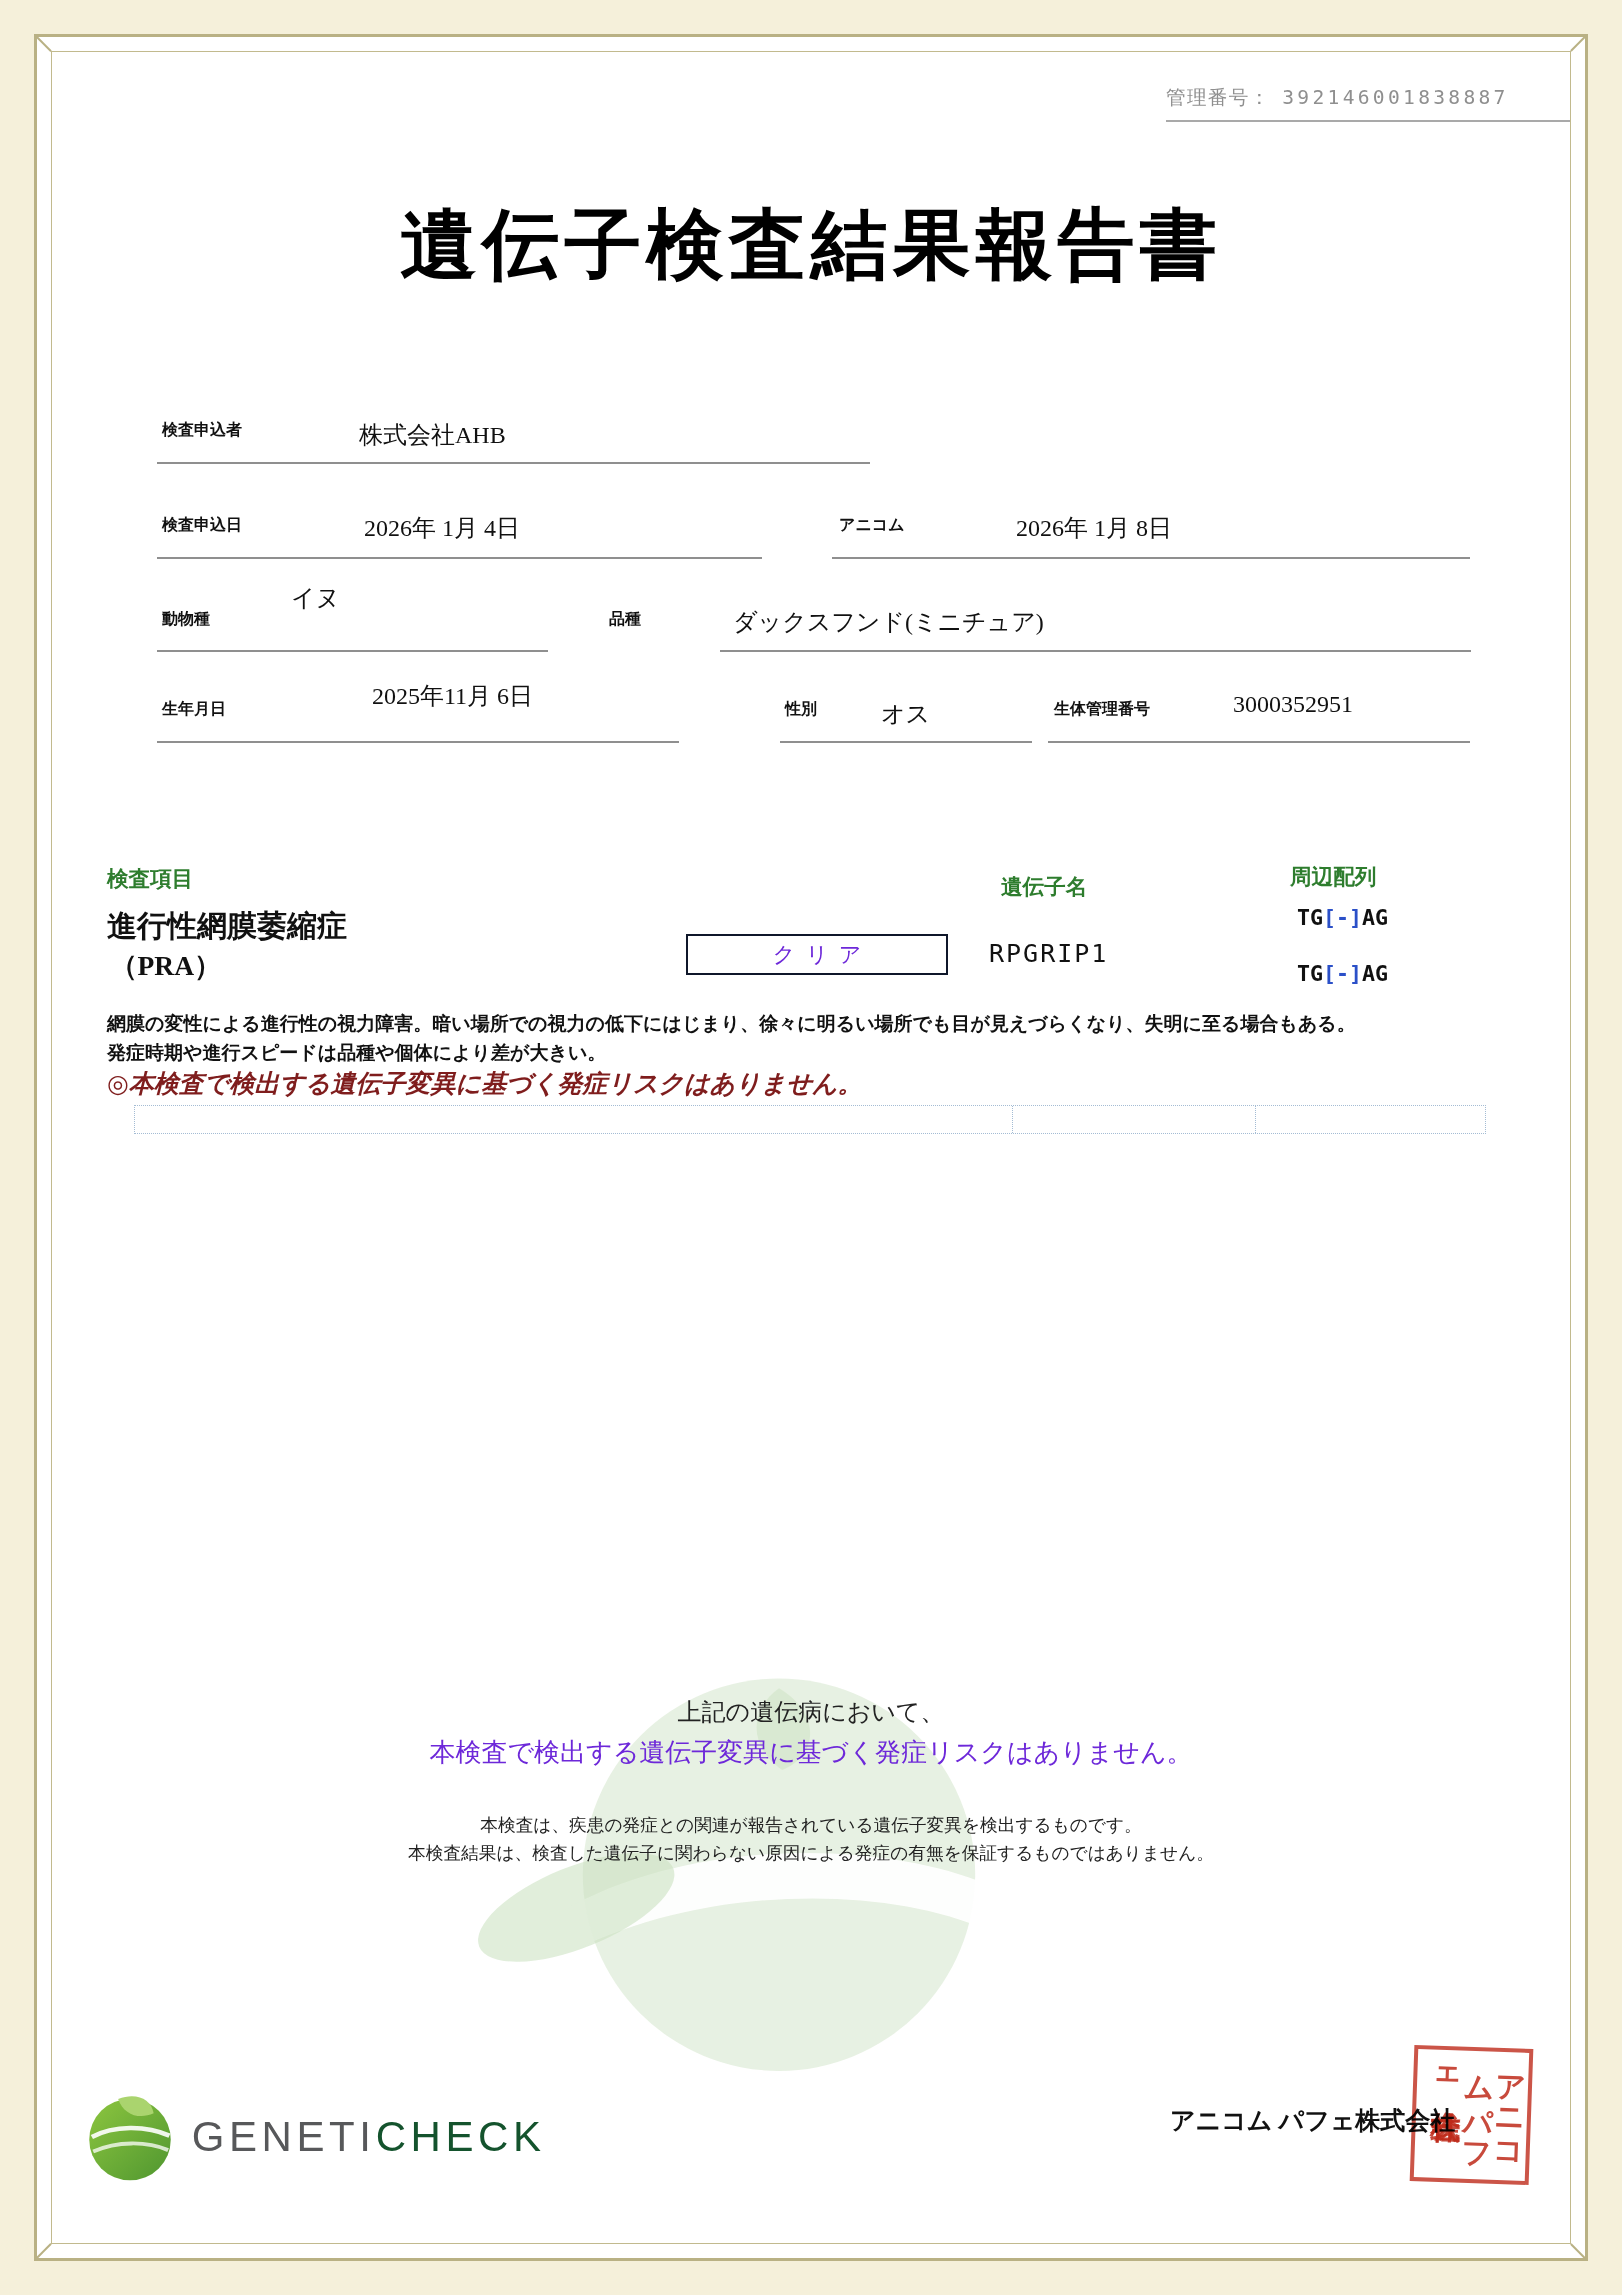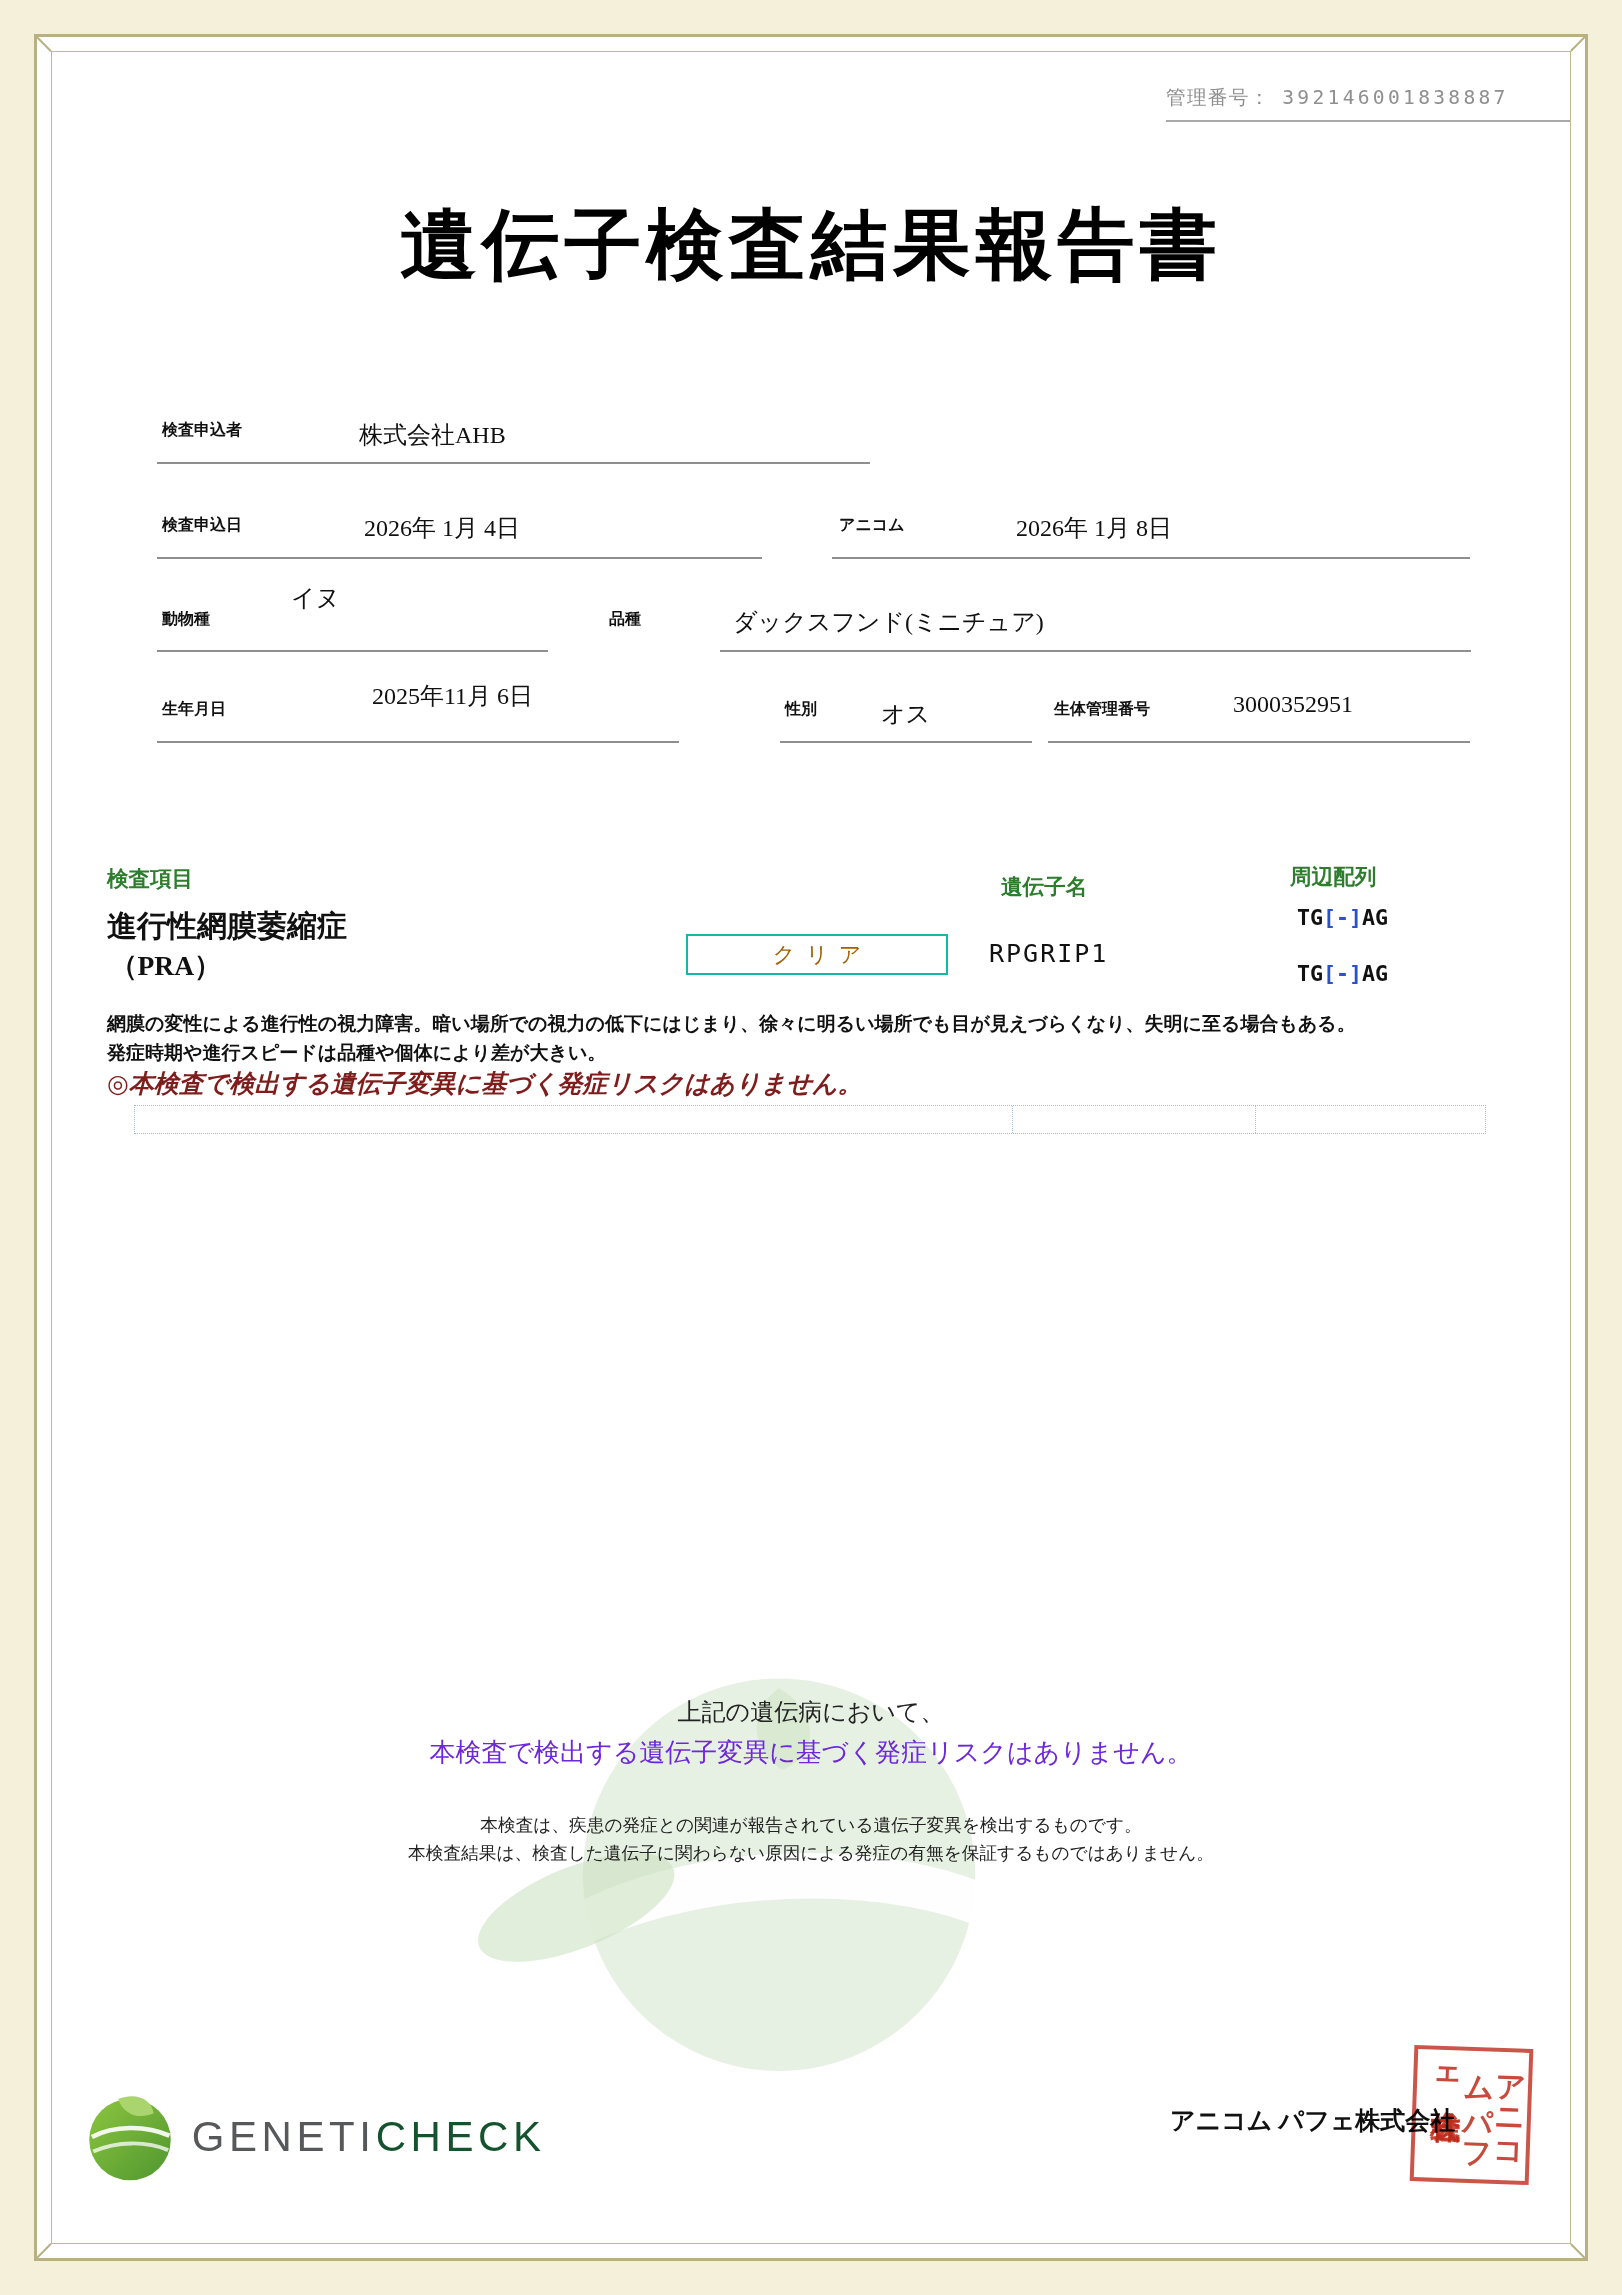--- a/index.html
+++ b/index.html
@@ -33,22 +33,22 @@
   
   .lbl { font-size:16px; font-weight:bold; color:#111; white-space:nowrap; }
   .val { font-size:24px; color:#111; white-space:nowrap; }
   .uline { position:absolute; height:2px; background:#8f8f8f; }
 
   
   .green-h { color:#2e7d2e; font-weight:bold; font-size:21.6px; white-space:nowrap; }
   .item-name { font-size:30px; font-weight:bold; white-space:nowrap; }
   .item-sub { font-size:27.5px; font-weight:bold; white-space:nowrap; }
   .result-box { left:686px; top:934px; width:262px; height:41px;
-    border:2px solid #14b8a6; display:flex; align-items:center; justify-content:center;
-    color:#a16207; font-size:22px; letter-spacing:10.5px; text-indent:10.5px; }
+    border:2px solid #0f172a; display:flex; align-items:center; justify-content:center;
+    color:#6d28d9; font-size:22px; letter-spacing:10.5px; text-indent:10.5px; }
   .gene { font-family:"DejaVu Sans Mono","Liberation Mono",monospace; font-size:25px; letter-spacing:2px; }
   .seq { font-family:"DejaVu Sans Mono","Liberation Mono",monospace; font-size:21.6px; font-weight:bold; white-space:nowrap; }
   .seq .variant { color:#2b50c8; }
   .desc { font-size:19px; font-weight:bold; width:1413px; line-height:1.45; white-space:nowrap; }
   .risk { font-size:25px; font-weight:bold; color:#7f1d1d; white-space:nowrap;font-style:italic; }
 
   .dotted-box { left:134px; top:1105px; width:1352px; height:29px; border:1.3px dotted #a4bcd4; }
   .dotted-div { position:absolute; top:0; height:100%; border-left:1.3px dotted #a4bcd4; }
 
   

